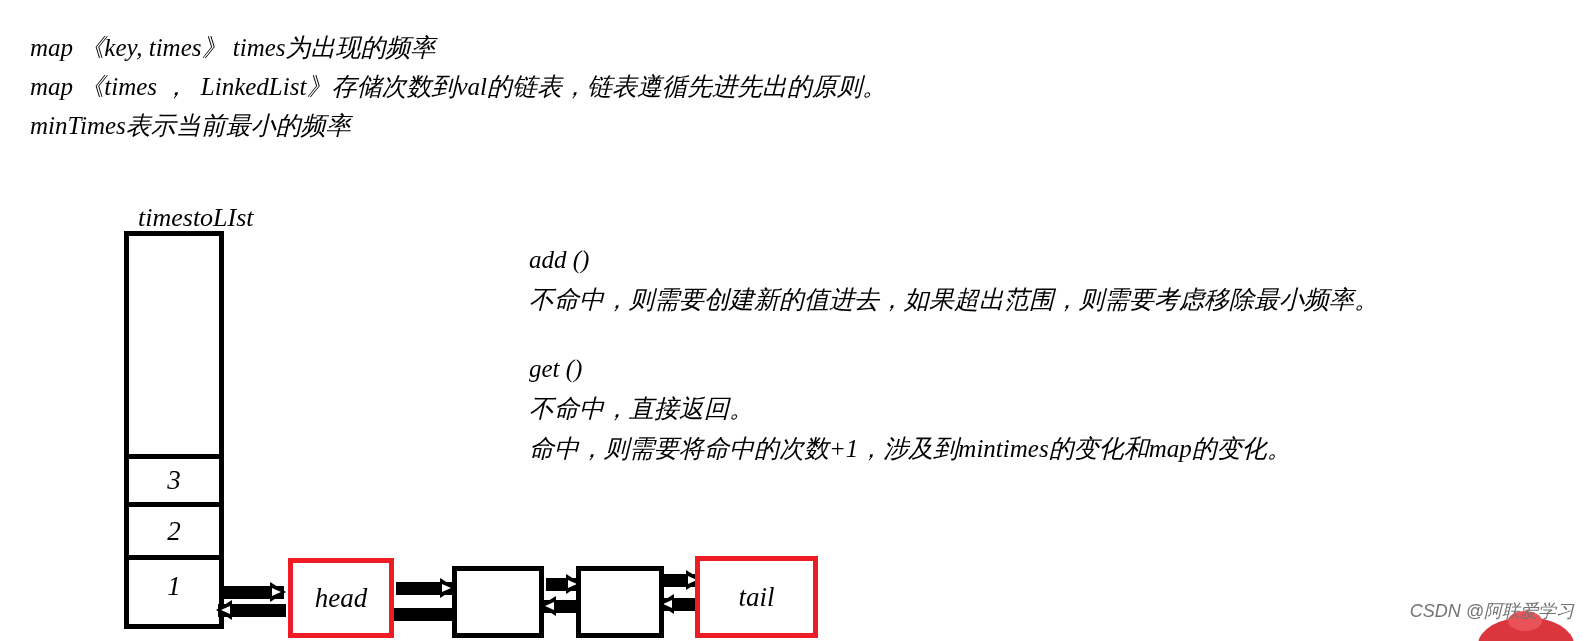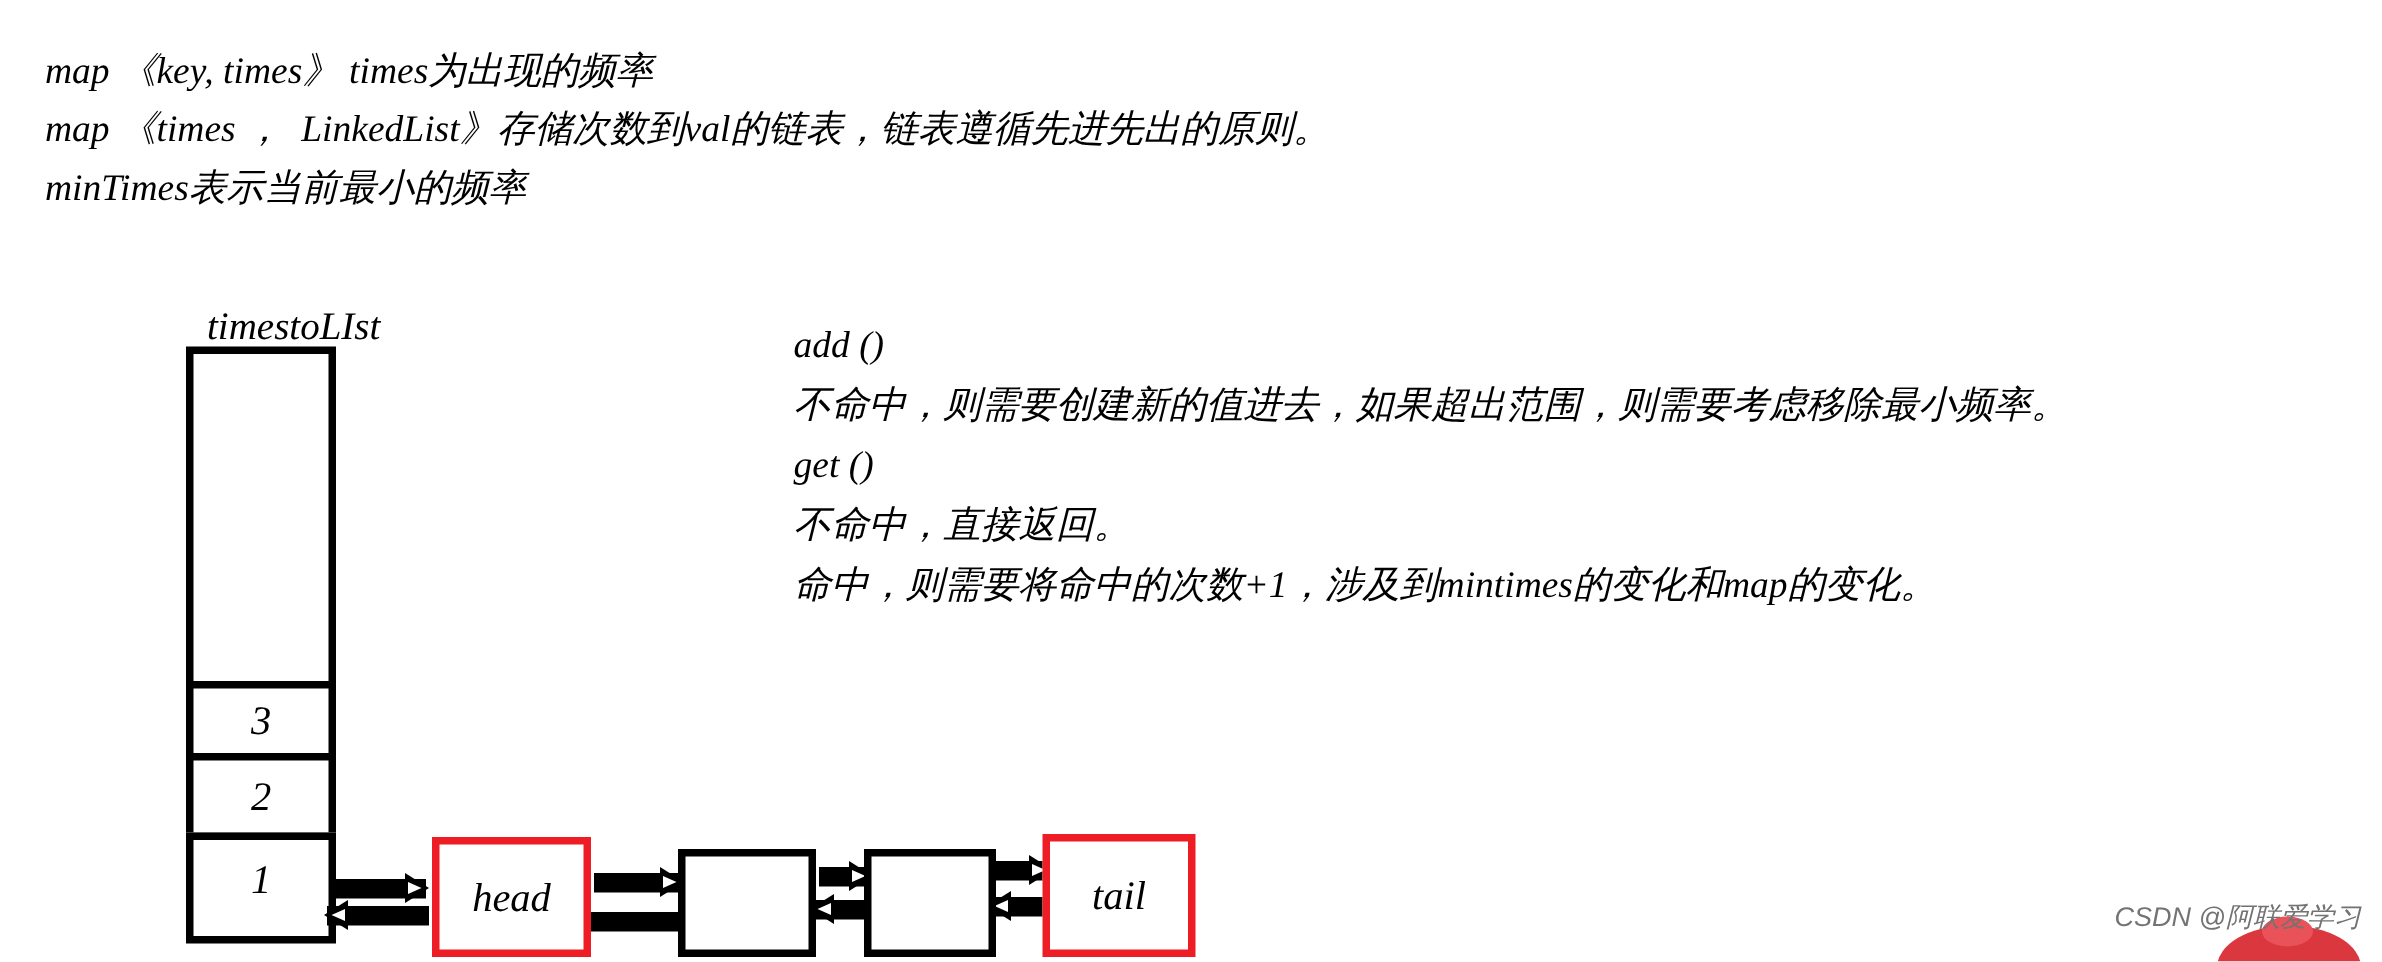--- a/index.html
+++ b/index.html
@@ -43,20 +43,21 @@
   .method-line {
     font-size: 25px;
     line-height: 40px;
     white-space: pre;
     color: #000000;
   }
   .method-head {
     font-size: 25px;
     line-height: 40px;
     white-space: pre;
+    margin-top: 29px;
   }
 
   
   .col-label {
     position: absolute;
     left: 138px;
     top: 203px;
     font-size: 26px;
     line-height: 30px;
     white-space: pre;
@@ -96,21 +97,21 @@
     display: flex;
     align-items: center;
     justify-content: center;
   }
   .ll-node.red   { border: 5px solid #ee1c25; }
   .ll-node.black { border: 5px solid #000000; }
 
   #node-head { left: 288px; top: 558px; width: 106px; height: 80px; }
   #node-a    { left: 452px; top: 566px; width: 92px;  height: 72px; }
   #node-b    { left: 576px; top: 566px; width: 88px;  height: 72px; }
-  #node-tail { left: 695px; top: 556px; width: 102px; height: 82px; }
+  #node-tail { left: 695px; top: 556px; width: 123px; height: 82px; }
 
   
   .arrow {
     position: absolute;
     height: 13px;
     background: #000000;
   }
   .arrow::after {
     content: "";
     position: absolute;

